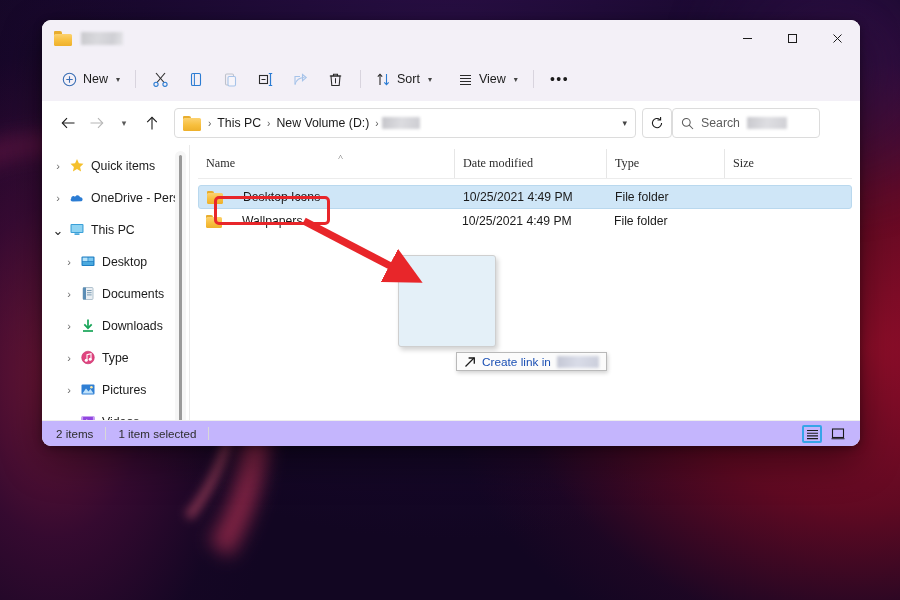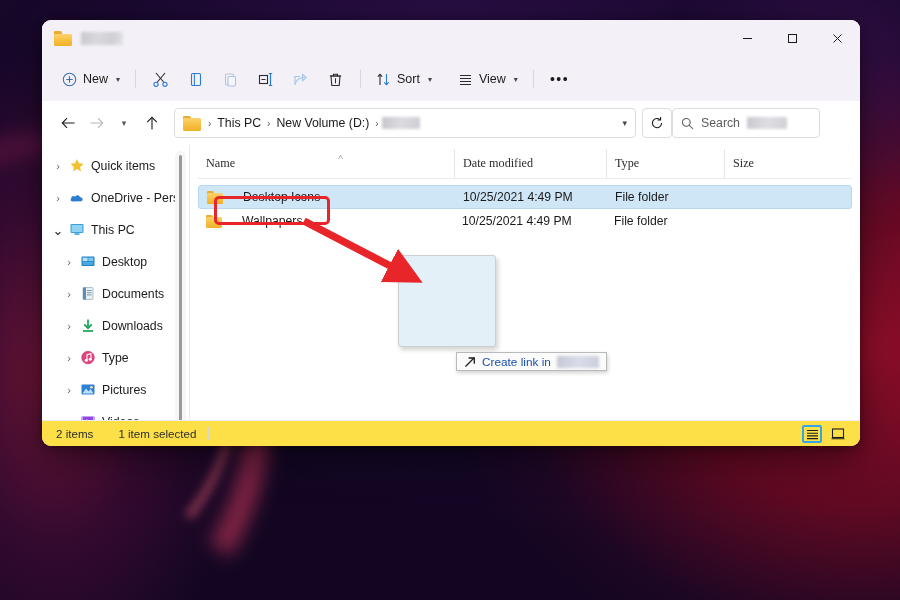--- a/index.html
+++ b/index.html
@@ -267,21 +267,21 @@
   .cell { font-size: 12.2px; color: #1b1b1b; padding-left: 8px; display: flex; align-items: center; gap: 20px; }
   .cell-name { width: 256px; }
   .cell-date { width: 152px; }
   .cell-type { width: 118px; }
   .cell-size { width: 80px; }
   .folder-ico { width: 16px; height: 13px; position: relative; flex: 0 0 16px; }
 
   
   .statusbar {
     height: 26px; min-height: 26px;
-    background: #fde047;
+    background: #c4b5fd;
     border-top: 1px solid #ededed;
     display: flex; align-items: center;
     padding: 0 14px;
     gap: 0px;
     position: relative;
   }
   .status-text { font-size: 11.6px; color: #2d2d2d; }
   .status-sep { width: 1px; height: 13px; background: #d8d8d8; margin: 0 12px; }
   .viewtoggles {
     position: absolute; right: 12px; top: 0; height: 26px;

